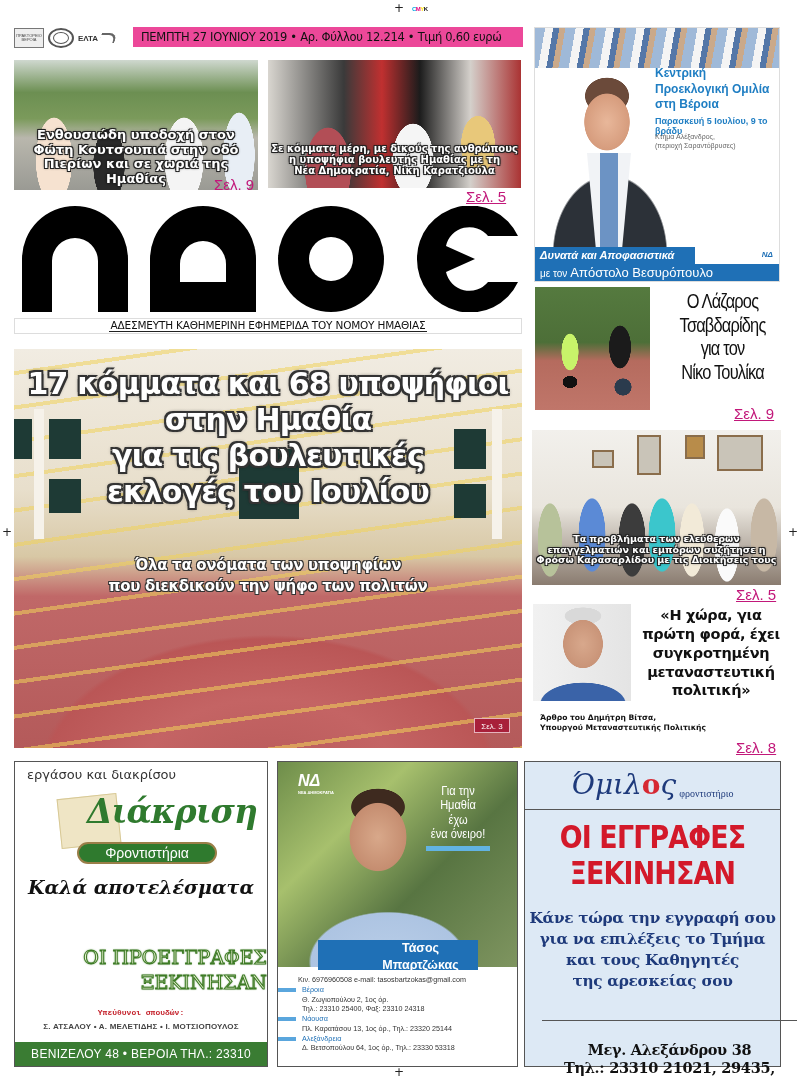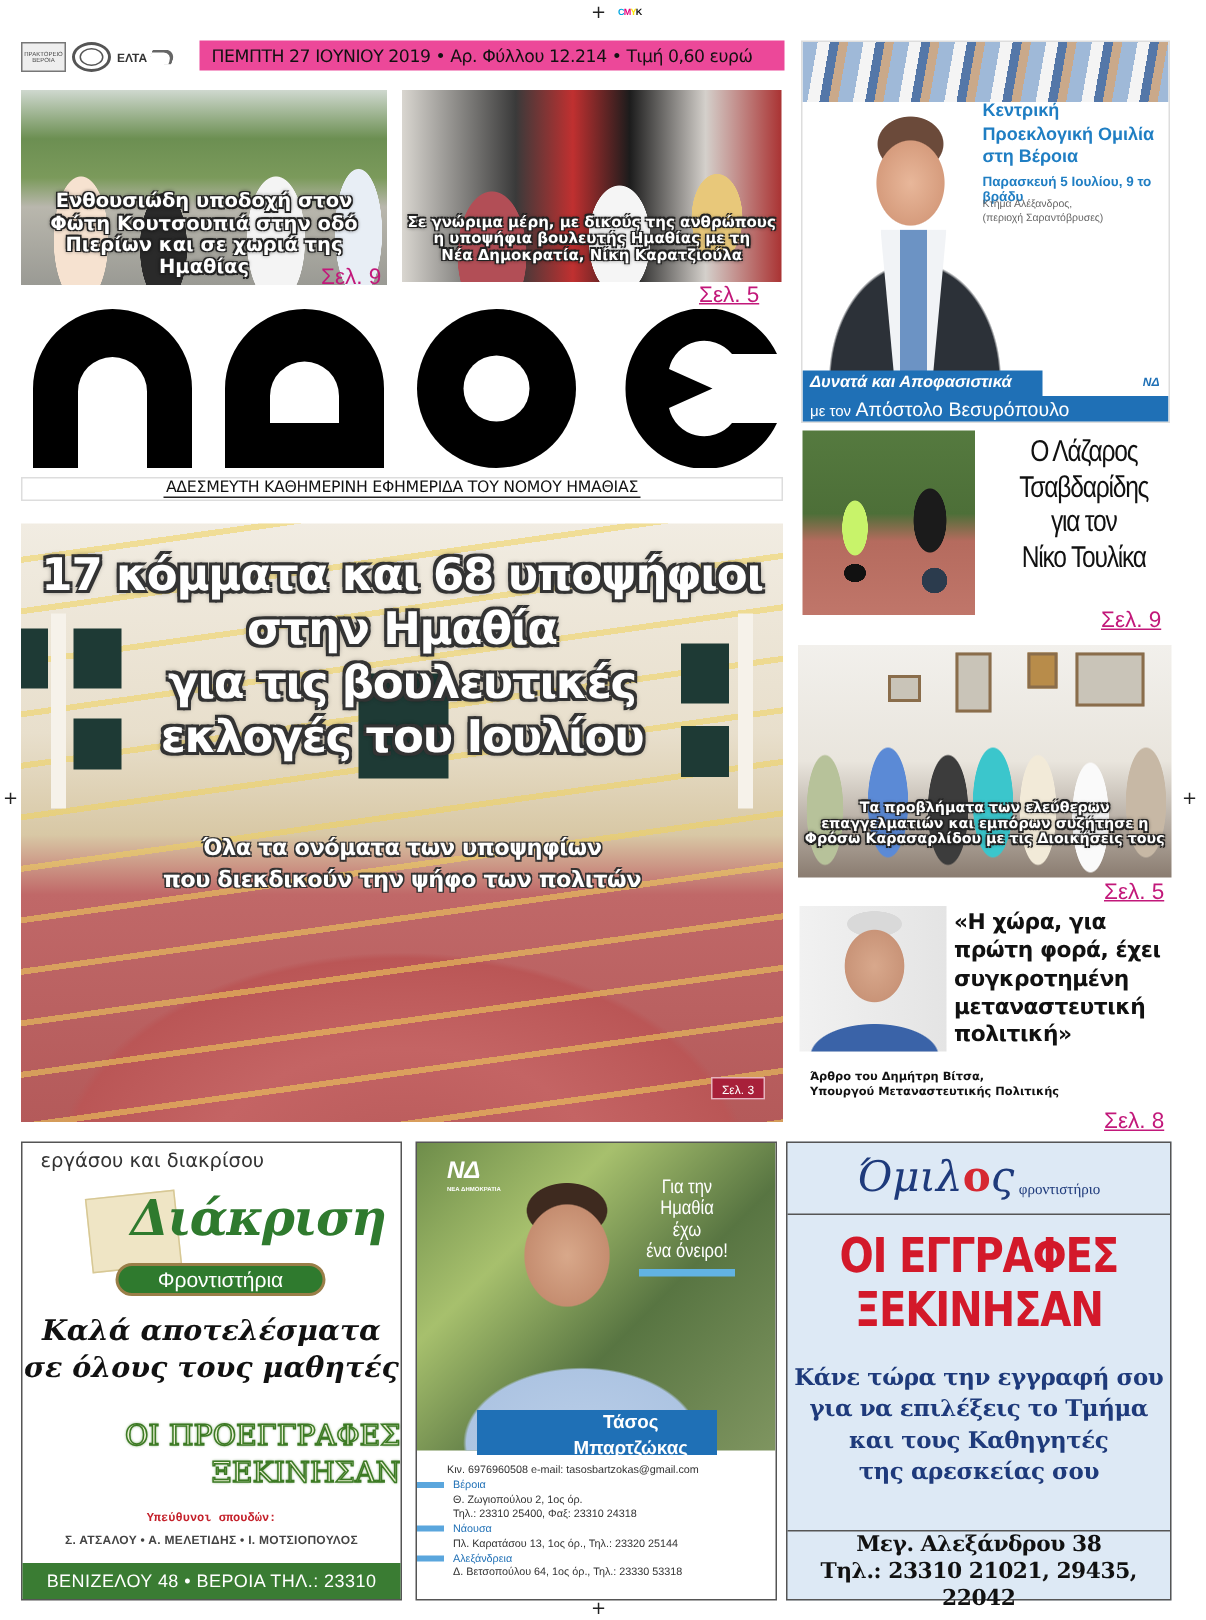--- a/index.html
+++ b/index.html
@@ -95,21 +95,21 @@
   .ph-group3 .frame { position:absolute; border: 2px solid #8a6d4b; background: #c9c4b8; }
 
   
   .ph-vitsas { left: 533px; top: 604px; width: 98px; height: 97px;
     background:
       radial-gradient(ellipse 28px 34px at 50px 40px, #d8a88c 0%, #c99478 70%, transparent 72%),
       radial-gradient(ellipse 30px 14px at 50px 12px, #d9d9d9 0%, #d9d9d9 60%, transparent 62%),
       radial-gradient(ellipse 60px 30px at 50px 100px, #3a63a8 0%, #3a63a8 70%, transparent 72%),
       linear-gradient(90deg, #f1f1f1 0%, #e4e4e4 100%);
   }
-  .vitsas-quote { left: 636px; top: 606px; width: 150px; font-size: 14.5px; font-weight: bold; line-height: 1.3; font-family: "DejaVu Sans", sans-serif; letter-spacing: -0.3px; }
+  .vitsas-quote { left: 636px; top: 606px; width: 150px; text-align: center; font-size: 14.5px; font-weight: bold; line-height: 1.3; font-family: "DejaVu Sans", sans-serif; letter-spacing: -0.3px; }
   .vitsas-byline { left: 540px; top: 713px; font-size: 7.6px; font-weight: bold; line-height: 1.35; font-family: "DejaVu Sans", sans-serif; }
 
   
   .ph-parliament { left: 14px; top: 349px; width: 508px; height: 399px;
     background:
       repeating-linear-gradient(172deg, transparent 0 22px, rgba(240,210,90,0.55) 22px 26px, transparent 26px 34px),
       radial-gradient(ellipse 320px 200px at 254px 430px, #b85a5a 0%, #c46464 40%, #ba5656 70%, transparent 72%),
       linear-gradient(180deg, #f1ece2 0%, #e8dfcc 35%, #d8c8a5 52%, #c06868 62%, #b45a5a 100%);
   }
   .ph-parliament .pillar { position:absolute; top: 60px; width: 10px; height: 130px; background: #f6f2ea; }
@@ -152,21 +152,21 @@
   .ad-bart .info .city::before { content:""; position:absolute; left: -24px; top: 3px; width: 18px; height: 4px; background: #5aa6dd; }
 
   
   .ad-omilos { left: 524px; top: 761px; width: 257px; height: 306px; border: 1px solid #555; background: #dde9f5; }
   .ad-omilos .logo { position:absolute; left: 0; top: 0; width: 100%; height: 48px; border-bottom: 1px solid #555; display:flex; align-items:flex-end; justify-content:center; gap: 3px; padding-bottom: 10px; }
   .ad-omilos .logo .big { font-family: "DejaVu Serif", serif; font-size: 28px; color: #1e3a7b; font-style: italic; line-height: 1; }
   .ad-omilos .logo .big b { color: #d62832; font-style: normal; }
   .ad-omilos .logo .small { font-family: Liberation Serif, serif; font-size: 10px; color: #1e3a7b; }
   .ad-omilos .red { position:absolute; left:0; top: 58px; width:100%; text-align: center; color: #d3192a; font-weight: bold; font-size: 32px; line-height: 1.12; font-family: "DejaVu Sans", sans-serif; letter-spacing: -1px; transform: scaleX(0.84); }
   .ad-omilos .blue { position:absolute; left:0; top: 146px; width:100%; text-align:center; color: #1e3a7b; font-family: "DejaVu Serif", serif; font-weight: bold; font-size: 15.3px; line-height: 1.38; letter-spacing: -0.3px; }
-  .ad-omilos .addr { position:absolute; left: 0; bottom: 0; width:100%; height: 46px; border-top: 1px solid #555; text-align:center; font-family: "DejaVu Serif", serif; font-weight: bold; font-size: 14.5px; color: #111; line-height: 1.25; padding-top: 0; letter-spacing: -0.3px; }
+  .ad-omilos .addr { position:absolute; left: 17px; bottom: 0; width:100%; height: 46px; border-top: 1px solid #555; text-align:center; font-family: "DejaVu Serif", serif; font-weight: bold; font-size: 14.5px; color: #111; line-height: 1.25; padding-top: 20px; letter-spacing: -0.3px; }
 </style>
 </head>
 <body>
 
 <div class="crop" style="left:394px;top:2px;">+</div>
 <div class="cmyk" style="left:412px;top:6px;">
   <span>C</span><span>M</span><span>Y</span><span>K</span>
 </div>
 <div class="crop" style="left:2px;top:526px;">+</div>
 <div class="crop" style="left:788px;top:526px;">+</div>
@@ -187,21 +187,21 @@
 <div class="photo ph-group1">
   <div class="overlay-caption" style="top:68px;font-size:13px;">
     <div>Ενθουσιώδη υποδοχή στον</div>
     <div>Φώτη Κουτσουπιά στην οδό</div>
     <div>Πιερίων και σε χωριά της Ημαθίας</div>
   </div>
   <div class="pageref" style="left:200px;top:116px;">Σελ. 9</div>
 </div>
 <div class="photo ph-group2">
   <div class="overlay-caption" style="top:83px;font-size:10px;">
-    <div>Σε γνώριμα μέρη, με δικούς της ανθρώπους</div>
+    <div>Σε κόμματα μέρη, με δικούς της ανθρώπους</div>
     <div>η υποψήφια βουλευτής Ημαθίας με τη</div>
     <div>Νέα Δημοκρατία, Νίκη Καρατζιούλα</div>
   </div>
 </div>
 <div class="pageref" style="left:466px;top:188px;">Σελ. 5</div>
 
 <div class="abs ad-vesy">
   <div class="flag-strip"></div>
   <div class="portrait"></div>
   <div class="shirt"></div>
@@ -298,21 +298,20 @@
 </div>
 <div class="abs sel3">Σελ. 3</div>
 
 <div class="abs ad-diak">
   <div class="l1">εργάσου και διακρίσου</div>
   <div class="scroll"></div>
   <div class="brand">Διάκριση</div>
   <div class="pill">Φροντιστήρια</div>
   <div class="slogan">
     <div>Καλά αποτελέσματα</div>
-    <div>σε όλους τους μαθητές</div>
   </div>
   <div class="green">
     <div>ΟΙ ΠΡΟΕΓΓΡΑΦΕΣ</div>
     <div>ΞΕΚΙΝΗΣΑΝ</div>
   </div>
   <div class="resp">Υπεύθυνοι σπουδών:</div>
   <div class="names">Σ. ΑΤΣΑΛΟΥ  •  Α. ΜΕΛΕΤΙΔΗΣ  •  Ι. ΜΟΤΣΙΟΠΟΥΛΟΣ</div>
   <div class="addr">ΒΕΝΙΖΕΛΟΥ 48 • ΒΕΡΟΙΑ ΤΗΛ.: 23310 75710</div>
 </div>
 

